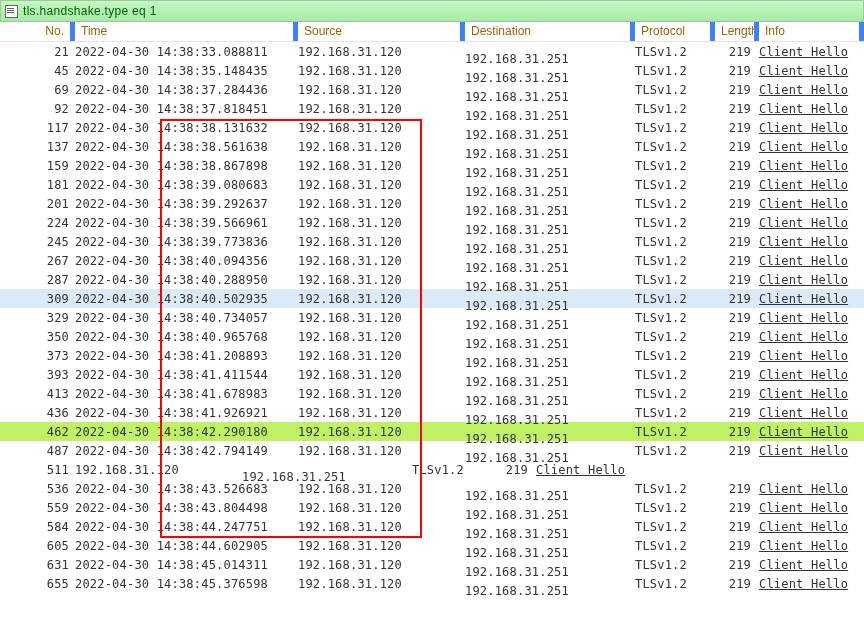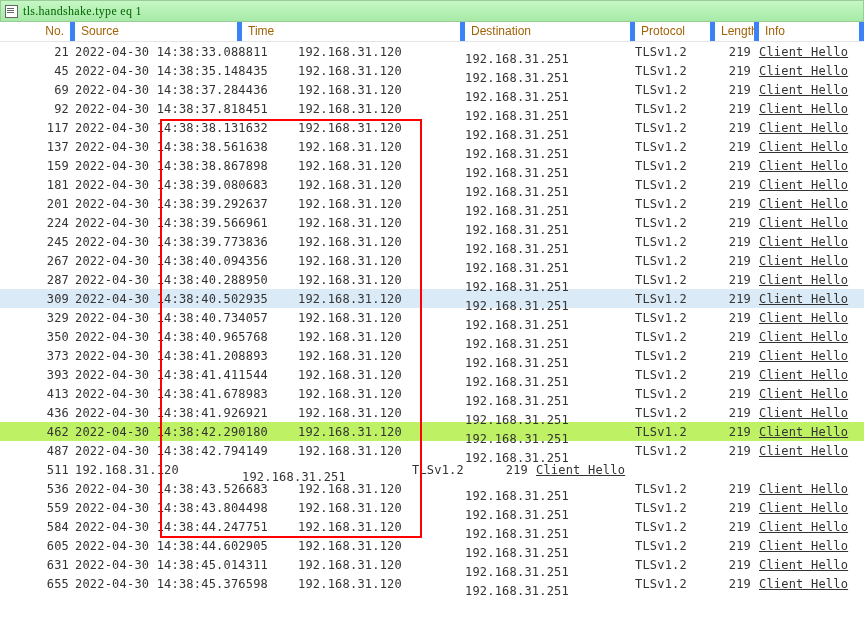--- a/index.html
+++ b/index.html
@@ -1,20 +1,20 @@
 <!DOCTYPE html>
 <html><head>
 <meta charset="utf-8">
 <style>
 * { margin:0; padding:0; box-sizing:border-box; }
 body { font-family:"Segoe UI",Tahoma,Arial,sans-serif; font-size:12px; background:#fff; width:864px; height:629px; overflow:hidden; position:relative; }
 .filter-bar { height:22px; background:linear-gradient(#c5f7c5,#a7eaa7); border:1px solid #9acb99; display:flex; align-items:center; padding:0 4px; position:relative; }
 .filter-icon { width:13px; height:13px; border:1px solid #666; background:#fff; margin-right:5px; position:relative; }
 .filter-icon:after { content:""; position:absolute; left:1px; top:2px; width:7px; height:1px; background:#666; box-shadow:0 2px 0 #666,0 4px 0 #666; }
-.filter-text { color:#006400; font-family:Liberation Serif, serif; letter-spacing:0.3px; }
+.filter-text { color:#006400; font-family:Liberation Sans, sans-serif; letter-spacing:0.3px; }
 .header-row { display:flex; height:20px; background:#fff; border-bottom:1px solid #e5e5e5; }
 .header-cell { border-right:5px solid #3b82f6; padding:2px 6px; color:#a16207; font-size:12px; text-align:left; white-space:nowrap; overflow:hidden; }
 .col-no { width:75px; text-align:right; padding-right:6px; }
 .col-time { width:223px; }
 .col-src { width:167px; }
 .col-dst { width:170px; }
 .col-proto { width:80px; }
 .col-len { width:44px; text-align:center; padding-right:8px; }
 .col-info { flex:1; }
 .packet-list { position:relative; }
@@ -33,22 +33,22 @@
 </head>
 <body>
 
 <div class="filter-bar">
   <span class="filter-icon"></span>
   <span class="filter-text">tls.handshake.type eq 1</span>
 </div>
 
 <div class="header-row">
   <div class="header-cell col-no">No.</div>
+  <div class="header-cell col-time">Time</div>
   <div class="header-cell col-src">Source</div>
-  <div class="header-cell col-time">Time</div>
   <div class="header-cell col-dst">Destination</div>
   <div class="header-cell col-proto">Protocol</div>
   <div class="header-cell col-len">Length</div>
   <div class="header-cell col-info">Info</div>
 </div>
 
 <div class="packet-list" id="packet-list">
     <div class="row">
       <span class="cell-no">21</span>
       <span class="cell-time">2022-04-30 14:38:33.088811</span>

